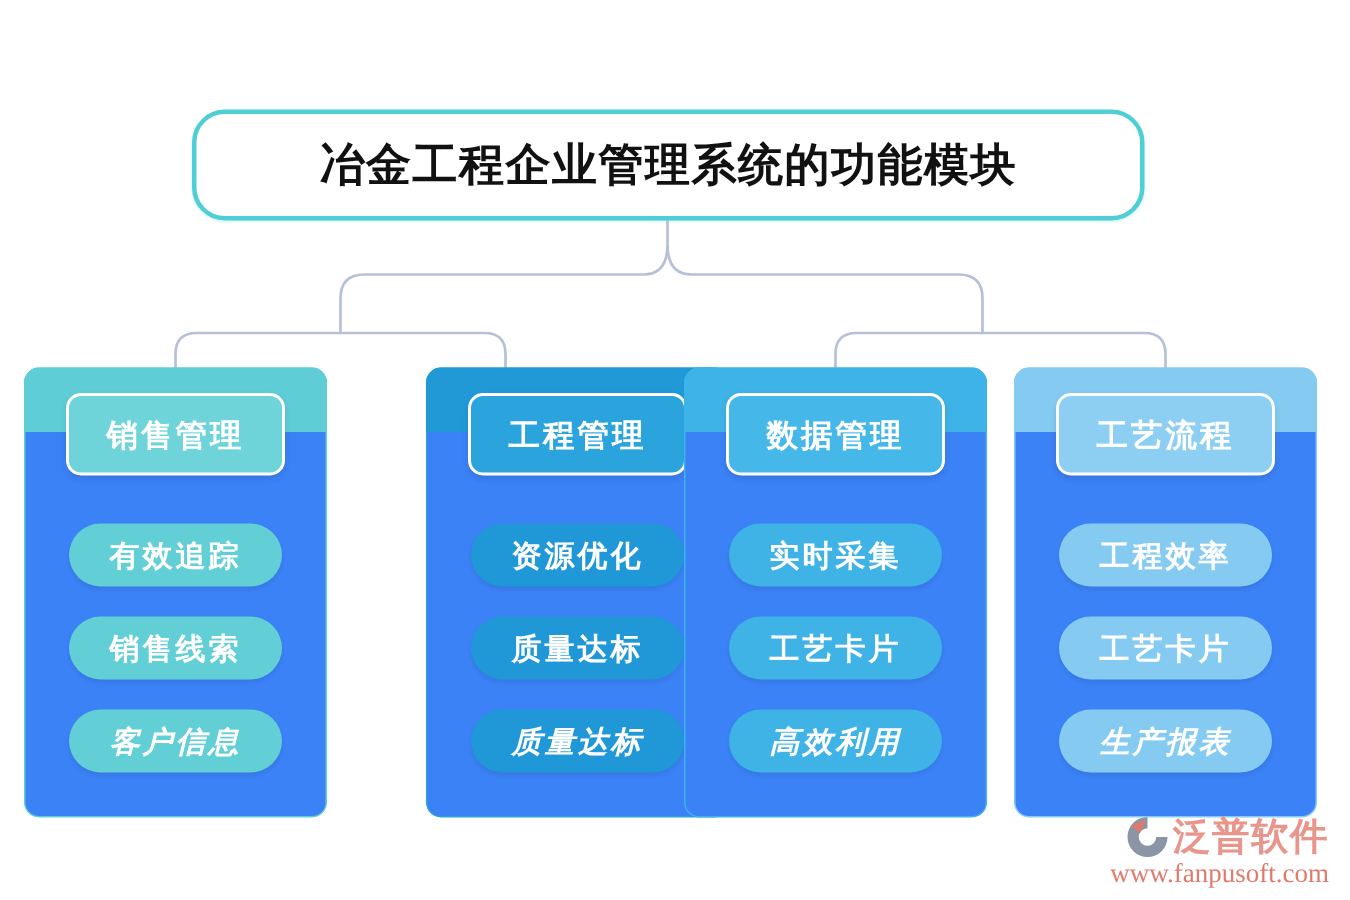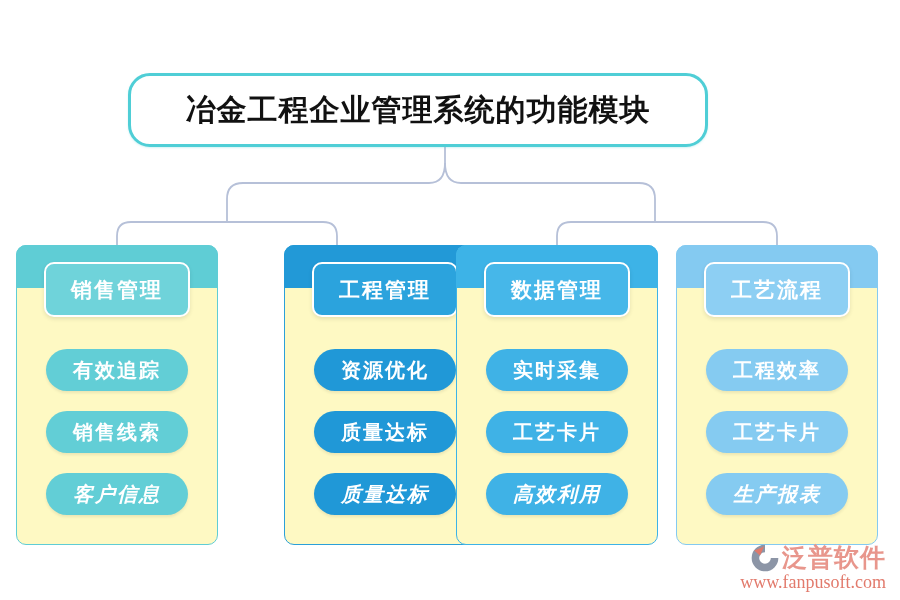--- a/index.html
+++ b/index.html
@@ -5,32 +5,32 @@
   html,body{margin:0;padding:0;background:#ffffff;}
   #canvas{
     position:relative;width:900px;height:600px;background:#ffffff;overflow:hidden;
     font-family:"Liberation Serif","DejaVu Serif",serif;
   }
   
   #connectors{position:absolute;left:0;top:0;width:900px;height:600px;}
 
   
   .title-box{
-    position:absolute;left:128px;top:73px;width:580px;height:74px;
+    position:absolute;left:128px;top:73px;width:635px;height:74px;
     background:#ffffff;border:3px solid #4FCED6;border-radius:22px;
     box-sizing:border-box;display:flex;align-items:center;justify-content:center;
     box-shadow:0 1px 2px rgba(79,206,214,0.25);
   }
   .title-box span{
     font-size:30px;font-weight:bold;color:#111111;letter-spacing:1px;white-space:nowrap;
   }
 
   
   .column{
-    position:absolute;top:245px;width:202px;height:300px;background:#fef9c3;
+    position:absolute;top:245px;width:202px;height:300px;background:#3b82f6;
     border:1.5px solid var(--border);border-radius:10px;box-sizing:border-box;
   }
   .col-1{left:16px;}  .col-2{left:236px;margin-left:48px;}  .col-3{left:456px;}  .col-4{left:676px;}
   .band{
     position:absolute;left:-1.5px;top:-1.5px;width:202px;height:43px;
     background:var(--band);border-radius:10px 10px 0 0;
   }
   .header-label{
     position:absolute;left:50%;transform:translateX(-50%);top:16px;width:146px;height:55px;
     background:var(--label);border:2.5px solid #ffffff;border-radius:10px;

